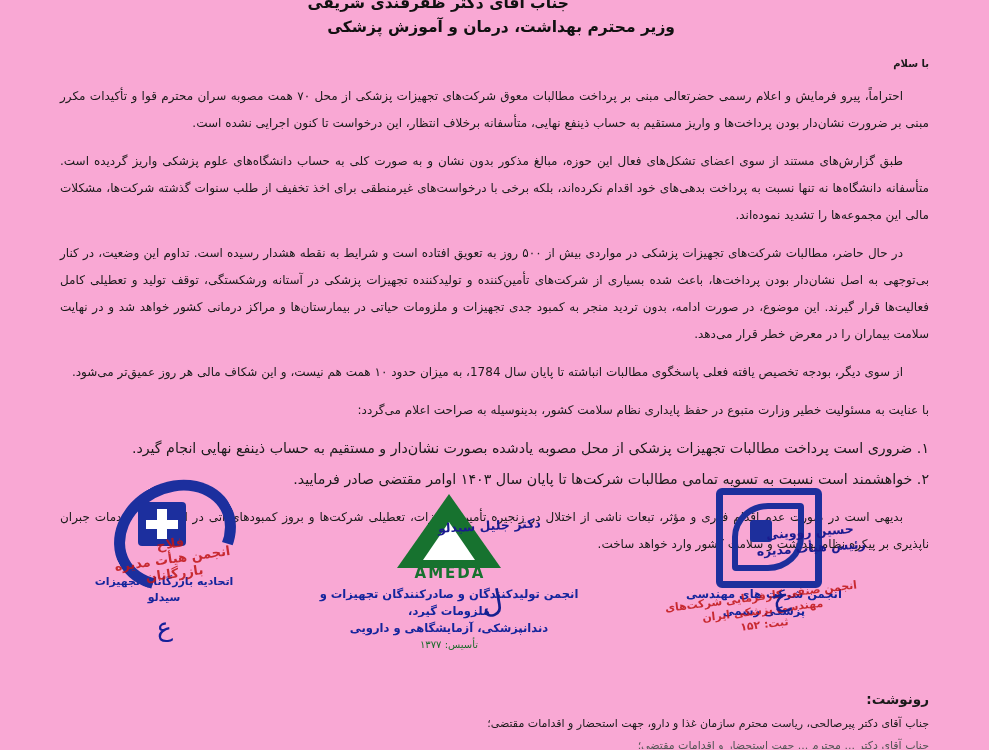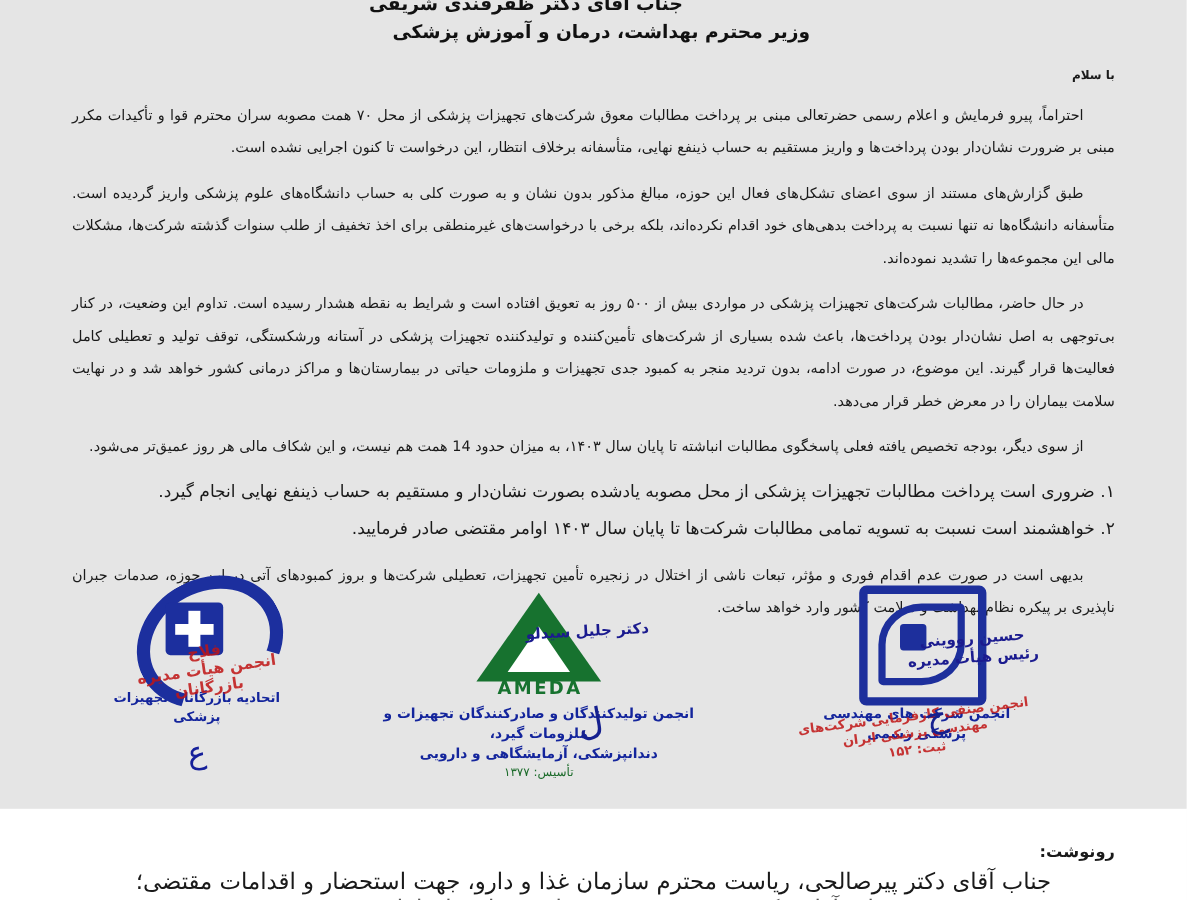--- a/index.html
+++ b/index.html
@@ -11,22 +11,22 @@
     width: 989px;
     height: 750px;
     overflow: hidden;
     font-family: "DejaVu Sans", "Liberation Sans", sans-serif;
     color: #1a1a1a;
     position: relative;
   }
   .page {
     position: relative;
     width: 989px;
-    height: 674px;
-    background: #e5e5e5;
+    height: 750px;
+    background: #f9a8d4;
     box-sizing: border-box;
   }
 
   
   .header-block {
     position: absolute;
     top: 0;
     right: 0;
     left: 0;
     height: 46px;
@@ -294,27 +294,27 @@
   
   .cc {
     position: absolute;
     top: 686px;
     right: 60px;
     left: 60px;
   }
   .cc-title {
     font-size: 13.5px;
     font-weight: bold;
-    margin: 16px 0 6px 0;
+    margin: 5px 0 6px 0;
   }
   .cc-item {
-    font-size: 19px;
+    font-size: 11px;
     line-height: 22px;
     margin: 0;
-    text-align: center;
+    text-align: right;
   }
   .cc-item.clipped {
     color: #555;
     overflow: hidden;
     height: 14px;
   }
 </style>
 </head>
 <body>
 
@@ -325,21 +325,22 @@
     <div class="header-line-1">جناب آقای دکتر ظفرقندی شریفی</div>
     <div class="header-line-2">وزیر محترم بهداشت، درمان و آموزش پزشکی</div>
   </div>
 
   <div class="doc-body">
     <div class="salutation">با سلام</div>
 
     <p class="para indent">احتراماً، پیرو فرمایش و اعلام رسمی حضرتعالی مبنی بر پرداخت مطالبات معوق شرکت‌های تجهیزات پزشکی از محل ۷۰ همت مصوبه سران محترم قوا و تأکیدات مکرر مبنی بر ضرورت نشان‌دار بودن پرداخت‌ها و واریز مستقیم به حساب ذینفع نهایی، متأسفانه برخلاف انتظار، این درخواست تا کنون اجرایی نشده است.</p>
     <p class="para indent">طبق گزارش‌های مستند از سوی اعضای تشکل‌های فعال این حوزه، مبالغ مذکور بدون نشان و به صورت کلی به حساب دانشگاه‌های علوم پزشکی واریز گردیده است. متأسفانه دانشگاه‌ها نه تنها نسبت به پرداخت بدهی‌های خود اقدام نکرده‌اند، بلکه برخی با درخواست‌های غیرمنطقی برای اخذ تخفیف از طلب سنوات گذشته شرکت‌ها، مشکلات مالی این مجموعه‌ها را تشدید نموده‌اند.</p>
     <p class="para indent">در حال حاضر، مطالبات شرکت‌های تجهیزات پزشکی در مواردی بیش از ۵۰۰ روز به تعویق افتاده است و شرایط به نقطه هشدار رسیده است. تداوم این وضعیت، در کنار بی‌توجهی به اصل نشان‌دار بودن پرداخت‌ها، باعث شده بسیاری از شرکت‌های تأمین‌کننده و تولیدکننده تجهیزات پزشکی در آستانه ورشکستگی، توقف تولید و تعطیلی کامل فعالیت‌ها قرار گیرند. این موضوع، در صورت ادامه، بدون تردید منجر به کمبود جدی تجهیزات و ملزومات حیاتی در بیمارستان‌ها و مراکز درمانی کشور خواهد شد و در نهایت سلامت بیماران را در معرض خطر قرار می‌دهد.</p>
-    <p class="para indent">از سوی دیگر، بودجه تخصیص یافته فعلی پاسخگوی مطالبات انباشته تا پایان سال ۱۴۰۳، به میزان حدود 14 همت هم نیست، و این شکاف مالی هر روز عمیق‌تر می‌شود.</p>
+    <p class="para indent">از سوی دیگر، بودجه تخصیص یافته فعلی پاسخگوی مطالبات انباشته تا پایان سال 1784، به میزان حدود ۱۰ همت هم نیست، و این شکاف مالی هر روز عمیق‌تر می‌شود.</p>
+    <p class="para">با عنایت به مسئولیت خطیر وزارت متبوع در حفظ پایداری نظام سلامت کشور، بدینوسیله به صراحت اعلام می‌گردد:</p>
 
     <p class="numbered">۱. ضروری است پرداخت مطالبات تجهیزات پزشکی از محل مصوبه یادشده بصورت نشان‌دار و مستقیم به حساب ذینفع نهایی انجام گیرد.</p>
     <p class="numbered">۲. خواهشمند است نسبت به تسویه تمامی مطالبات شرکت‌ها تا پایان سال ۱۴۰۳ اوامر مقتضی صادر فرمایید.</p>
 
     <p class="para indent" style="margin-top:11px">بدیهی است در صورت عدم اقدام فوری و مؤثر، تبعات ناشی از اختلال در زنجیره تأمین تجهیزات، تعطیلی شرکت‌ها و بروز کمبودهای آتی در این حوزه، صدمات جبران ناپذیری بر پیکره نظام بهداشت و سلامت کشور وارد خواهد ساخت.</p>
   </div>
 
   <div class="stamps">
 
     <div class="stamp stamp-a">
@@ -347,21 +348,21 @@
         <div class="arc"></div>
         <div class="sq"></div>
       </div>
       <div class="ink">
         <div>فلاح</div>
         <div>انجمن هیأت مدیره</div>
         <div>بازرگانان</div>
       </div>
       <div class="caption">
         <div>اتحادیه بازرگانان تجهیزات</div>
-        <div>پزشکی</div>
+        <div>سیدلو</div>
       </div>
       <div class="sig">ع</div>
     </div>
 
     <div class="stamp stamp-b">
       <div class="logo-tri">
         <div class="tri"></div>
         <div class="tri-in"></div>
         <div class="word">AMEDA</div>
       </div>

